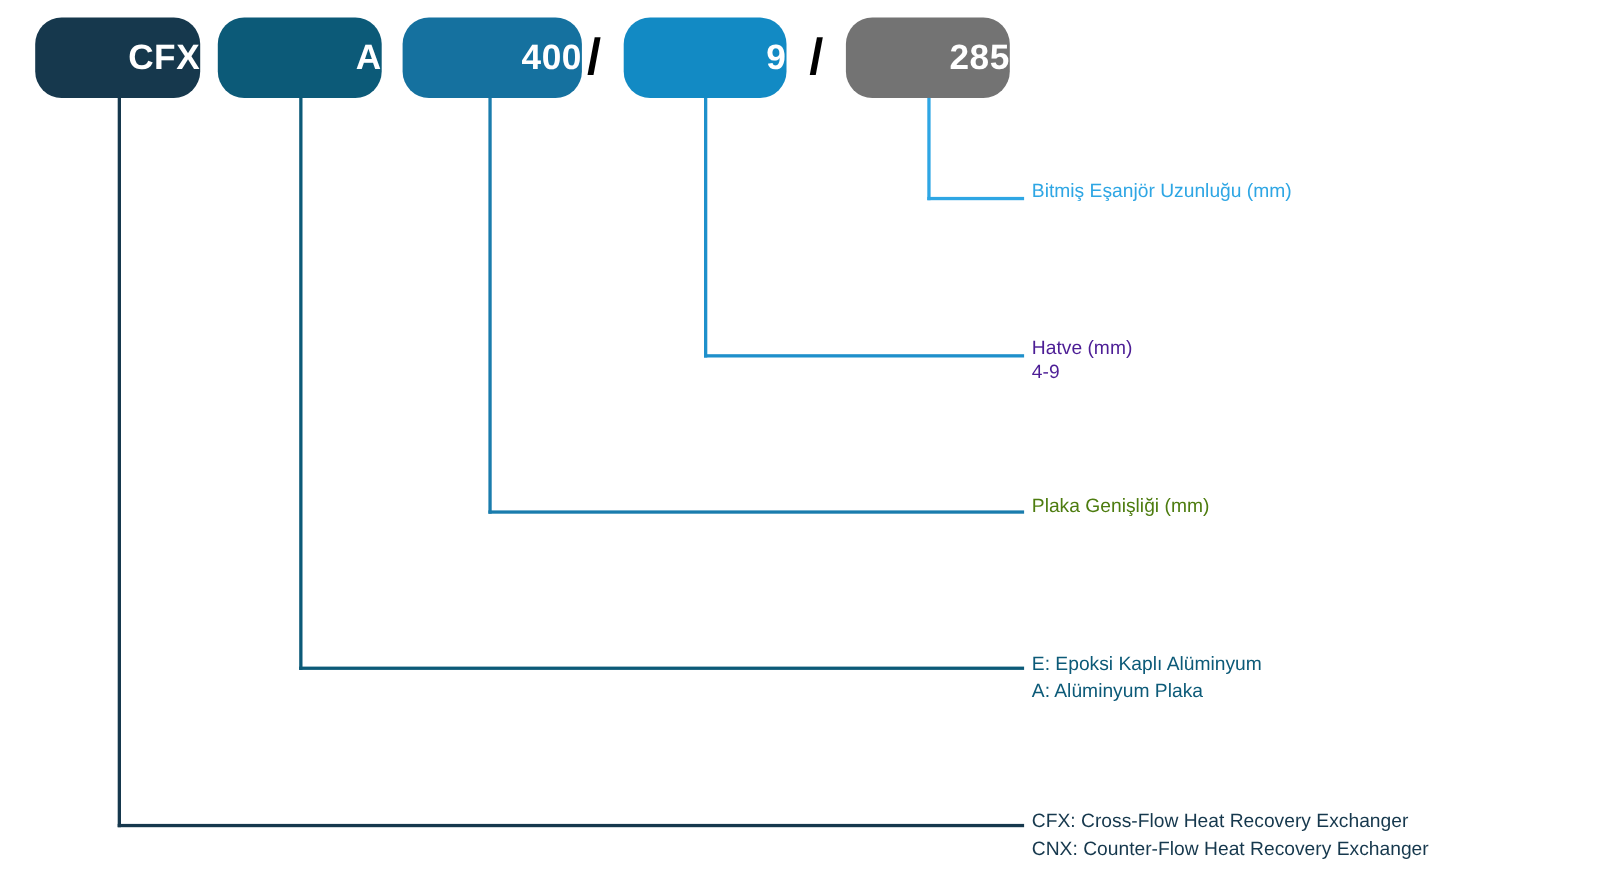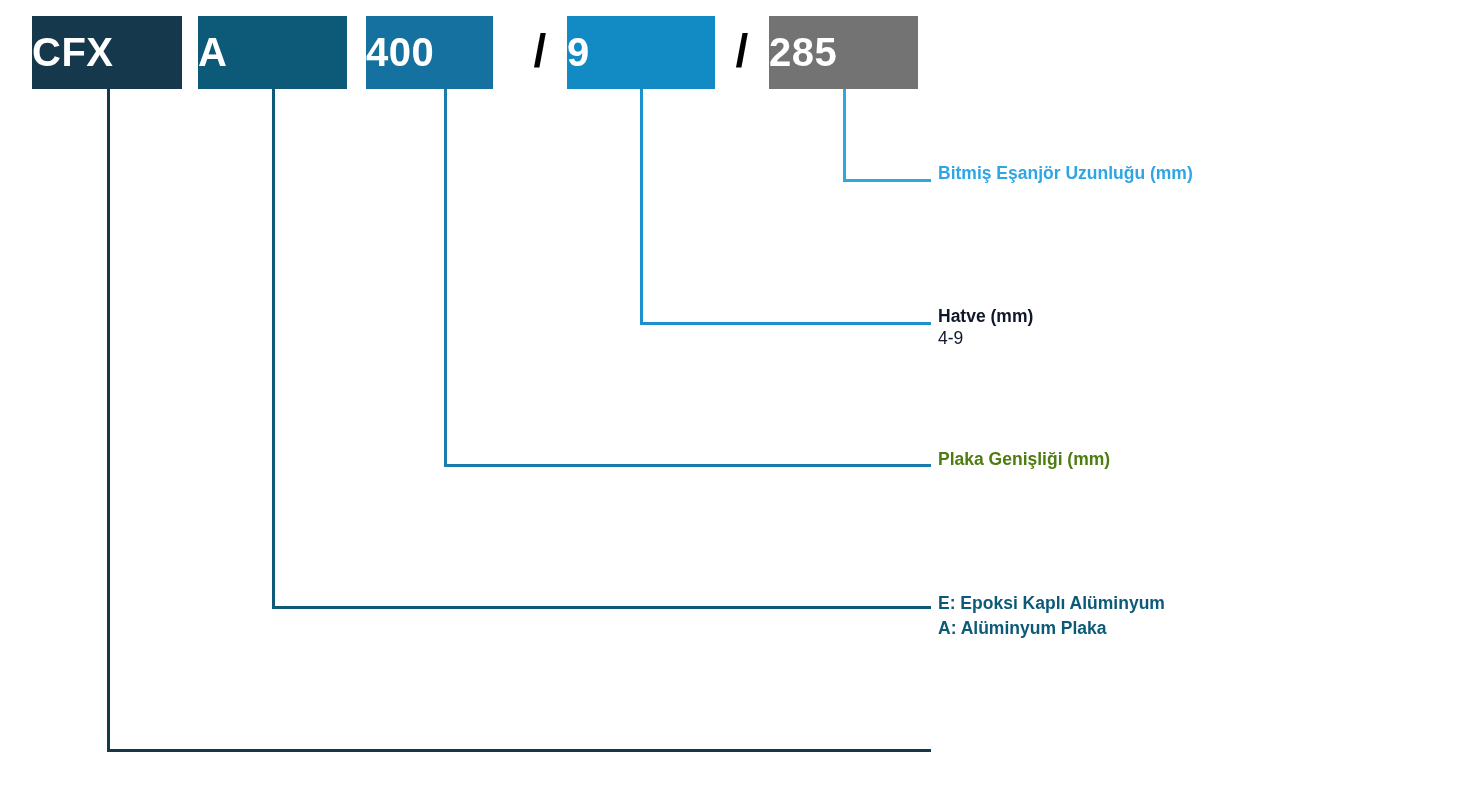--- a/index.html
+++ b/index.html
@@ -13,25 +13,26 @@
     width: 1467px;
     height: 807px;
     background: #ffffff;
     overflow: hidden;
   }
   .code-box {
     position: absolute;
     top: 16px;
     height: 73px;
     line-height: 73px;
-    text-align: left;
-    font-size: 40px;
+    text-align: right;
+    font-size: 32px;
     font-weight: 700;
     letter-spacing: 0.5px;
     color: #ffffff;
+    border-radius: 24px;
   }
   .slash {
     position: absolute;
     top: 16px;
     height: 73px;
     line-height: 71px;
     text-align: center;
     font-size: 46px;
     font-weight: 700;
     color: #000000;
@@ -42,21 +43,21 @@
     border-width: 0 0 3px 3px; 
     border-color: #000;
   }
   .legend-block {
     position: absolute;
     left: 938px;
     width: 520px;
   }
   .legend-title {
     font-size: 17.5px;
-    font-weight: 700;
+    font-weight: 400;
     line-height: 22px;
   }
   .legend-title.multi {
     line-height: 25px;
   }
   .legend-values {
     font-size: 17.5px;
     font-weight: 400;
     line-height: 22px;
     margin-top: 0;
@@ -64,21 +65,21 @@
 </style>
 </head>
 <body>
 
 <div class="stage">
 
   <div class="code-box" style="left: 32px; width: 150px; background: rgb(22, 56, 77); color: rgb(255, 255, 255);">CFX</div>
 
   <div class="code-box" style="left: 198px; width: 149px; background: rgb(12, 90, 120); color: rgb(255, 255, 255);">A</div>
 
-  <div class="code-box" style="left: 366px; width: 127px; background: rgb(21, 113, 159); color: rgb(255, 255, 255);">400</div>
+  <div class="code-box" style="left: 366px; width: 127px; background: rgb(21, 113, 159); color: rgb(255, 255, 255); padding-left: 36px;">400</div>
 
   <div class="slash" style="left: 513px; width: 54px; color: rgb(0, 0, 0);">/</div>
 
   <div class="code-box" style="left: 567px; width: 148px; background: rgb(18, 138, 196); color: rgb(255, 255, 255);">9</div>
 
   <div class="slash" style="left: 715px; width: 54px; color: rgb(0, 0, 0);">/</div>
 
   <div class="code-box" style="left: 769px; width: 149px; background: #737373; color: rgb(255, 255, 255);">285</div>
 
   <div class="connector" style="left: 843px; top: 89px; width: 85px; height: 90px; border-color: rgb(46, 166, 228);"></div>
@@ -88,28 +89,32 @@
   <div class="connector" style="left: 444px; top: 89px; width: 484px; height: 375px; border-color: rgb(26, 124, 173);"></div>
 
   <div class="connector" style="left: 272px; top: 89px; width: 656px; height: 517px; border-color: rgb(12, 90, 120);"></div>
 
   <div class="connector" style="left: 107px; top: 89px; width: 821px; height: 660px; border-color: rgb(22, 56, 77);"></div>
 
   <div class="legend-block" style="top: 162px; color: rgb(46, 166, 228);">
     <div class="legend-title">Bitmiş Eşanjör Uzunluğu (mm)</div>
   </div>
 
-  <div class="legend-block" style="top: 305px; color: #0f172a;">
+  <div class="legend-block" style="top: 305px; color: #4c1d95;">
     <div class="legend-title">Hatve (mm)</div>
     <div class="legend-values">4-9</div>
   </div>
 
   <div class="legend-block" style="top: 448px; color: #4d7c0f;">
     <div class="legend-title">Plaka Genişliği (mm)</div>
   </div>
 
   <div class="legend-block" style="top: 591px; color: rgb(12, 90, 120);">
     <div class="legend-title multi">E: Epoksi Kaplı Alüminyum</div>
     <div class="legend-title multi">A: Alüminyum Plaka</div>
   </div>
 
+  <div class="legend-block" style="top: 734px; color: rgb(22, 56, 77);">
+    <div class="legend-title multi">CFX: Cross-Flow Heat Recovery Exchanger</div>
+    <div class="legend-title multi">CNX: Counter-Flow Heat Recovery Exchanger</div>
+  </div>
 
 </div>
 
 </body></html>

